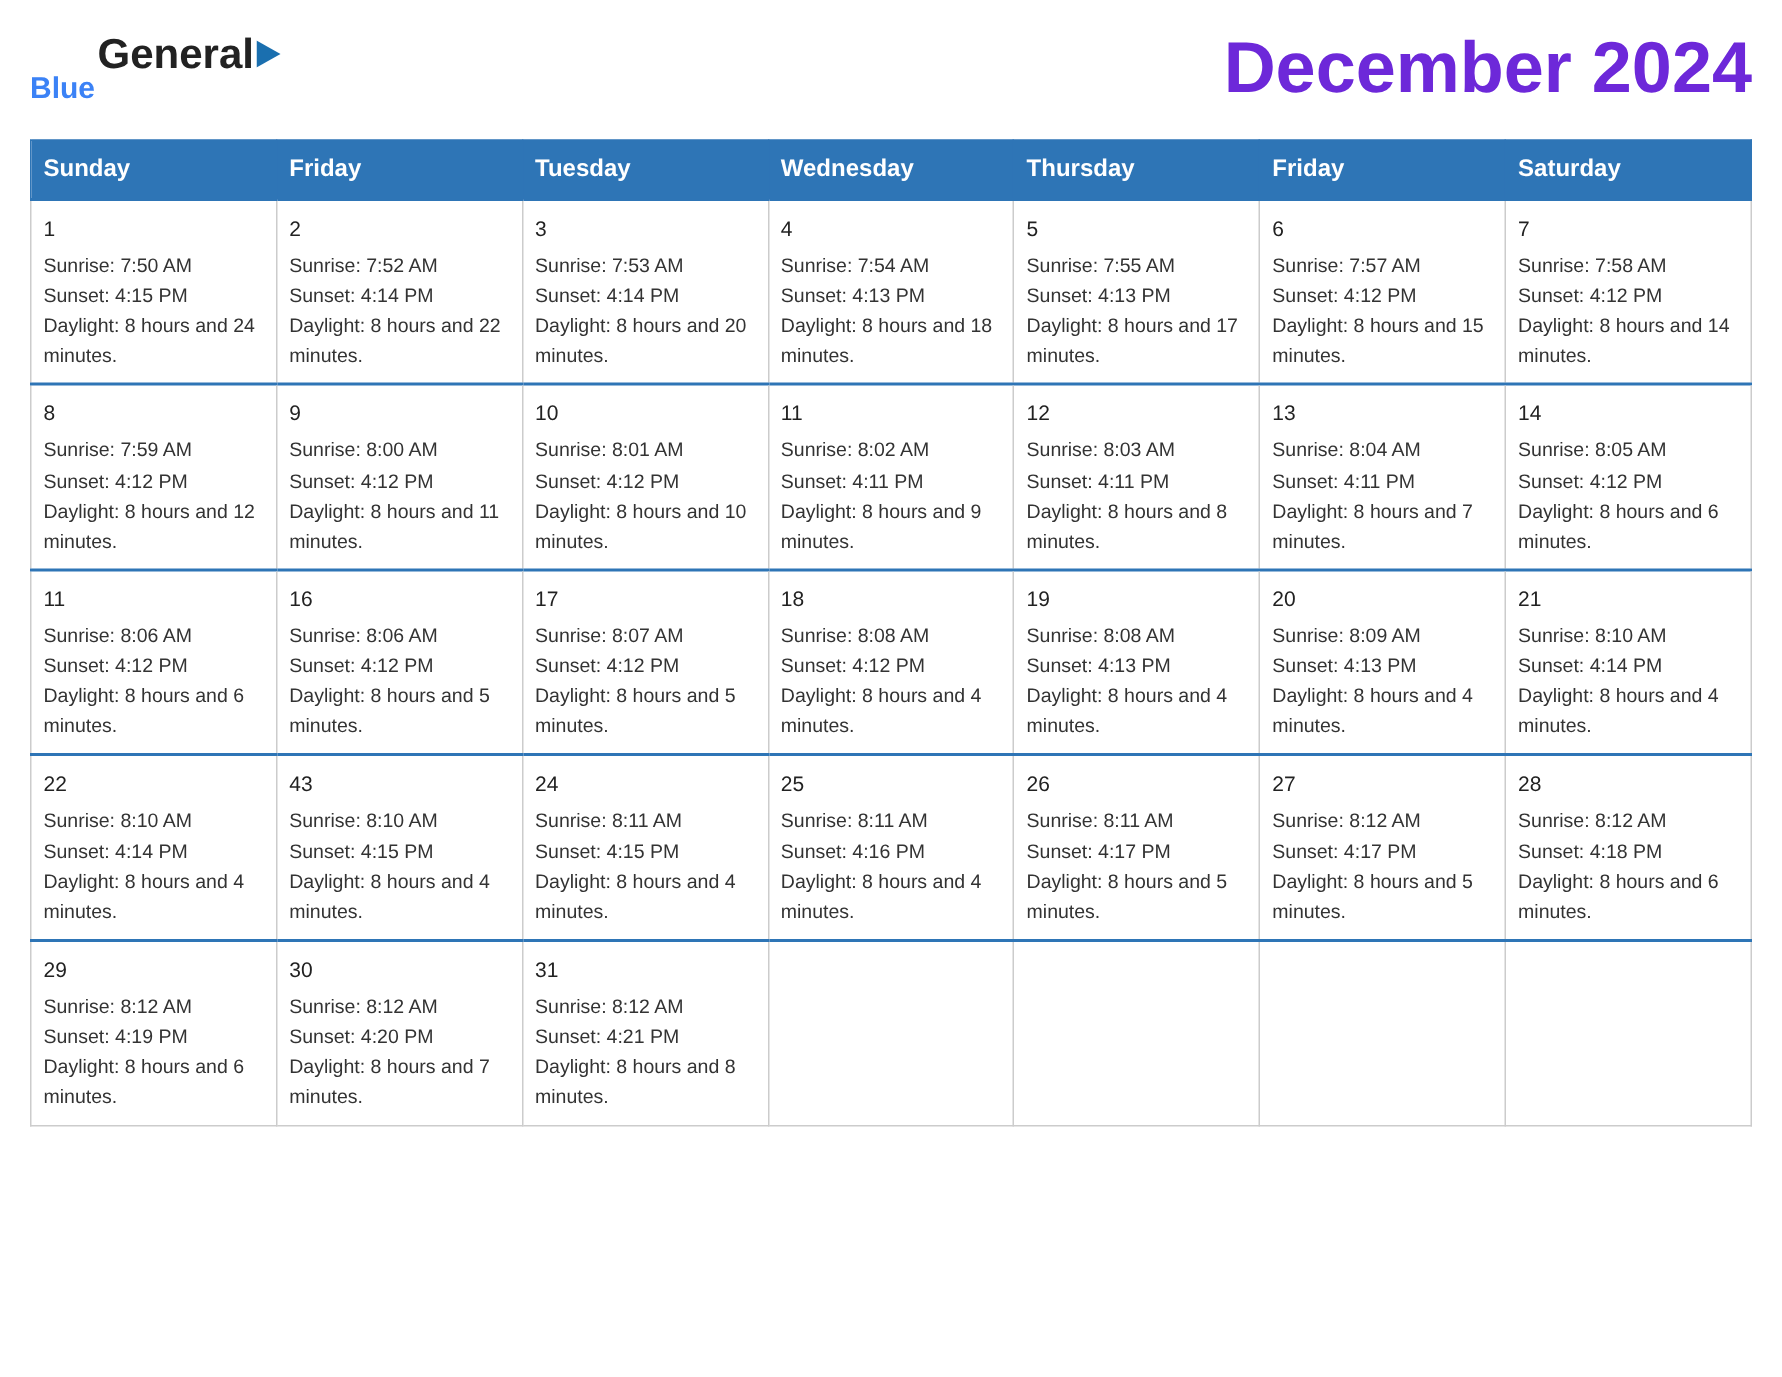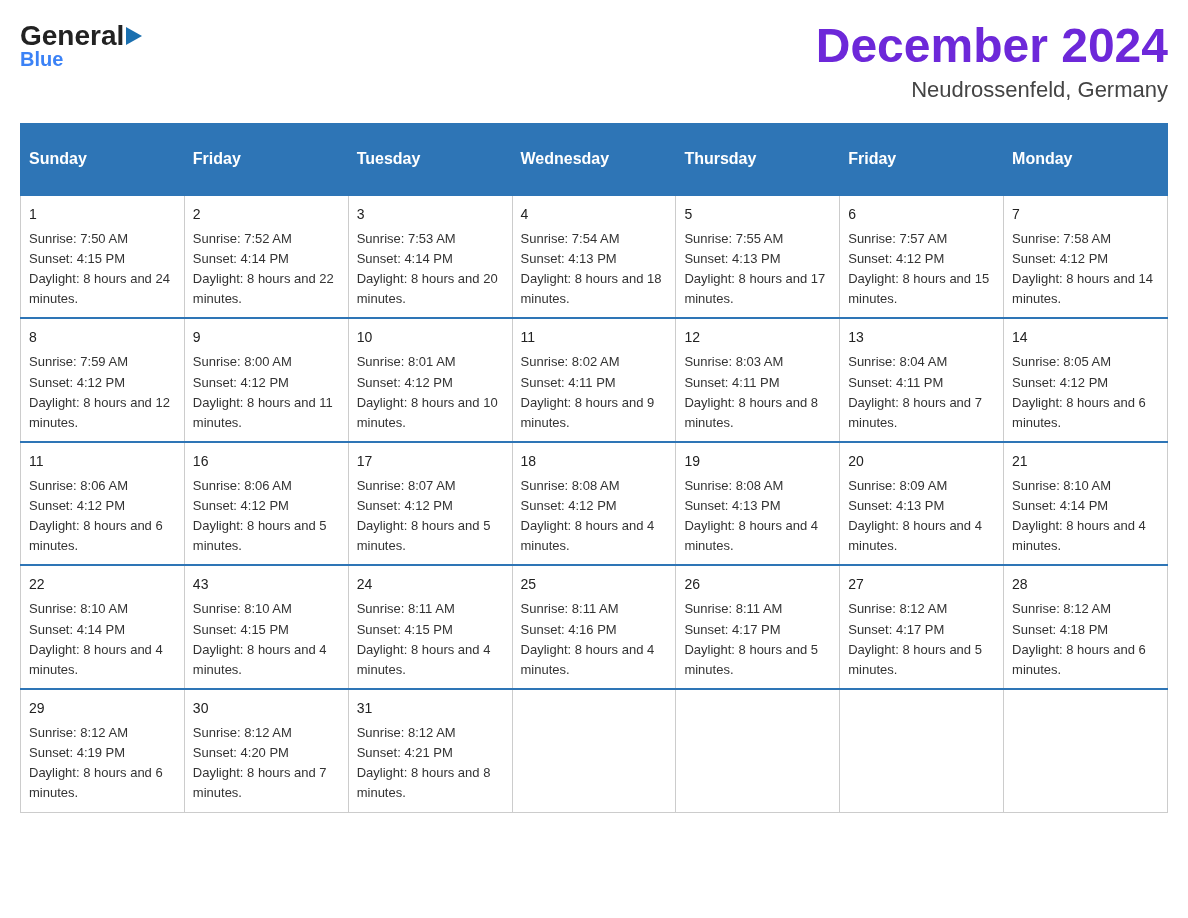--- a/index.html
+++ b/index.html
@@ -33,21 +33,21 @@
     .calendar-table {
       width: 100%;
       border-collapse: collapse;
       border: 1px solid #999;
     }
     .calendar-table th {
       background-color: #2e75b6;
       color: #fff;
       font-size: 16px;
       font-weight: bold;
-      padding: 26px 8px;
+      padding: 10px 8px;
       text-align: left;
       border: 1px solid #2e75b6;
     }
     .calendar-table td {
       vertical-align: top;
       padding: 8px 8px;
       border: 1px solid #ccc;
       width: calc(100% / 7);
       min-height: 90px;
       font-size: 13px;
@@ -93,45 +93,44 @@
       color: #3b82f6;
       margin-top: -4px;
     }
   </style>
 </head>
 <body>
 
 <div class="header-area">
   <div class="logo-wrapper">
     <div class="logo-line1">
-      <span style="color:#222;font-size:28px;font-weight:bold;">General</span>
+      <span style="color:#222;font-size:28px;font-weight:bold;margin-left:45px;">General</span>
       <span style="display:inline-block;margin:0 2px 0 2px;">
         <svg width="18" height="22" viewBox="0 0 18 22" style="vertical-align:middle;margin-top:-4px;">
           <polygon points="0,2 16,11 0,20" fill="#1a6faf"></polygon>
         </svg>
       </span>
     </div>
     <div class="logo-line2">Blue</div>
   </div>
   <div class="title-area">
     <div class="month-title">December 2024</div>
-    <div class="location-title">Neudrossenfeld, Germany</div>
   </div>
 </div>
 
 <table class="calendar-table">
   <thead>
     <tr>
       <th>Sunday</th>
       <th>Friday</th>
       <th>Tuesday</th>
       <th>Wednesday</th>
       <th>Thursday</th>
       <th>Friday</th>
-      <th>Monday</th>
+      <th>Saturday</th>
     </tr>
   </thead>
   <tbody id="calendar-body">
   <tr>
         <td><span class="day-number">1</span><span class="day-info">Sunrise: 7:50 AM<br>Sunset: 4:15 PM<br>Daylight: 8 hours and 24 minutes.</span></td>
         <td><span class="day-number">2</span><span class="day-info">Sunrise: 7:52 AM<br>Sunset: 4:14 PM<br>Daylight: 8 hours and 22 minutes.</span></td>
         <td><span class="day-number">3</span><span class="day-info">Sunrise: 7:53 AM<br>Sunset: 4:14 PM<br>Daylight: 8 hours and 20 minutes.</span></td>
         <td><span class="day-number">4</span><span class="day-info">Sunrise: 7:54 AM<br>Sunset: 4:13 PM<br>Daylight: 8 hours and 18 minutes.</span></td>
         <td><span class="day-number">5</span><span class="day-info">Sunrise: 7:55 AM<br>Sunset: 4:13 PM<br>Daylight: 8 hours and 17 minutes.</span></td>
         <td><span class="day-number">6</span><span class="day-info">Sunrise: 7:57 AM<br>Sunset: 4:12 PM<br>Daylight: 8 hours and 15 minutes.</span></td>

